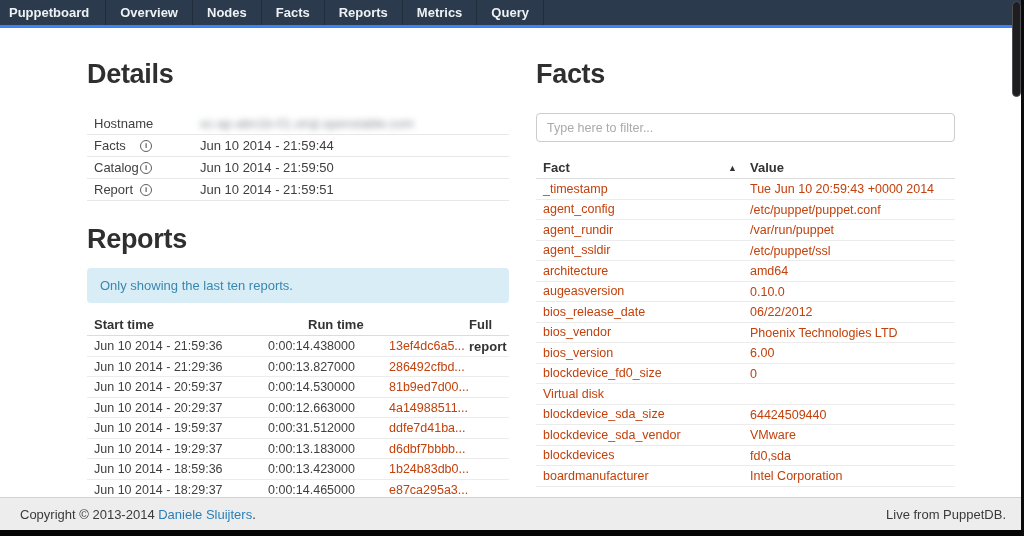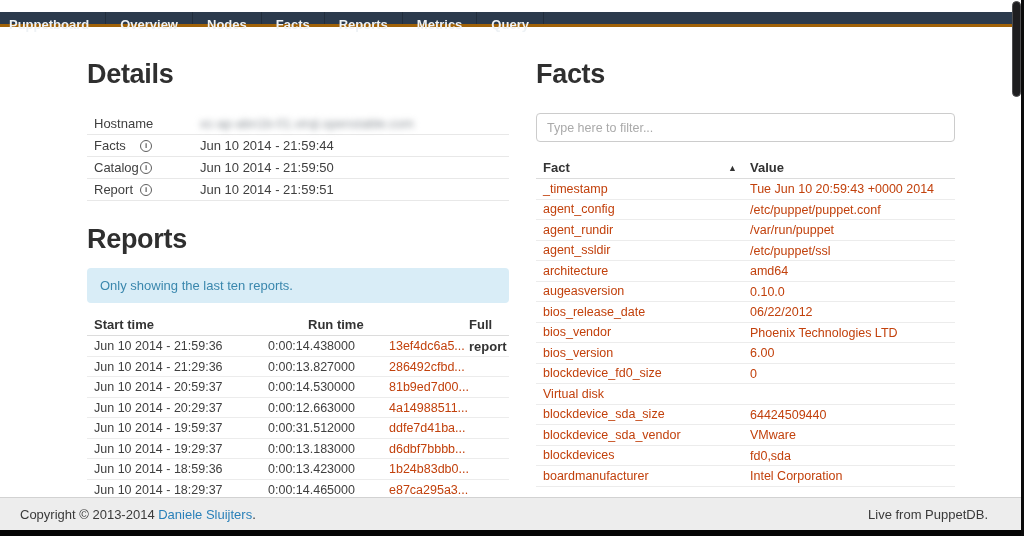--- a/index.html
+++ b/index.html
@@ -5,22 +5,22 @@
   * { margin:0; padding:0; box-sizing:border-box; }
   html,body { width:1024px; height:536px; overflow:hidden; }
   body {
     font-family:"Liberation Sans","DejaVu Sans",sans-serif;
     background:#ffffff; color:#3f3f3f; position:relative;
   }
   a { text-decoration:none; cursor:pointer; }
 
   
   .navbar {
-    position:absolute; top:12px; left:0; width:1024px; height:15px;
-    background:#2b3a4c; border-bottom:3px solid #a16207;
+    position:absolute; top:0; left:0; width:1024px; height:28px;
+    background:#2b3a4c; border-bottom:3px solid #3b82f6;
     display:flex; align-items:stretch; z-index:10;
   }
   .navbar a {
     color:#eef2f5; font-size:13px; font-weight:bold;
     line-height:25px; padding:0 14px; display:block;
     border-right:1px solid rgba(0,0,0,0.22);
   }
   .navbar a.brand { padding:0 16px 0 9px; }
 
   
@@ -85,21 +85,21 @@
     font-family:inherit; background:#fff;
   }
   .filter-input::placeholder { color:#aaa; }
   .ft-head { margin-top:15px; }
 
   
   .footer {
     position:absolute; left:0; top:497px; width:1024px; height:33px;
     background:#ededed; border-top:1px solid #d2d2d2;
     display:flex; align-items:center; justify-content:space-between;
-    padding:0 36px 0 20px; font-size:13px; color:#3a3a3a; z-index:20;
+    padding:0 18px 0 20px; font-size:13px; color:#3a3a3a; z-index:20;
   }
   .footer a { color:#2980b9; }
 
   .bottom-edge {
     position:absolute; left:0; top:530px; width:1024px; height:6px;
     background:#050505; z-index:30;
   }
   .right-edge {
     position:absolute; top:0; right:0; width:3px; height:536px;
     background:#0a0a0a; z-index:30;

